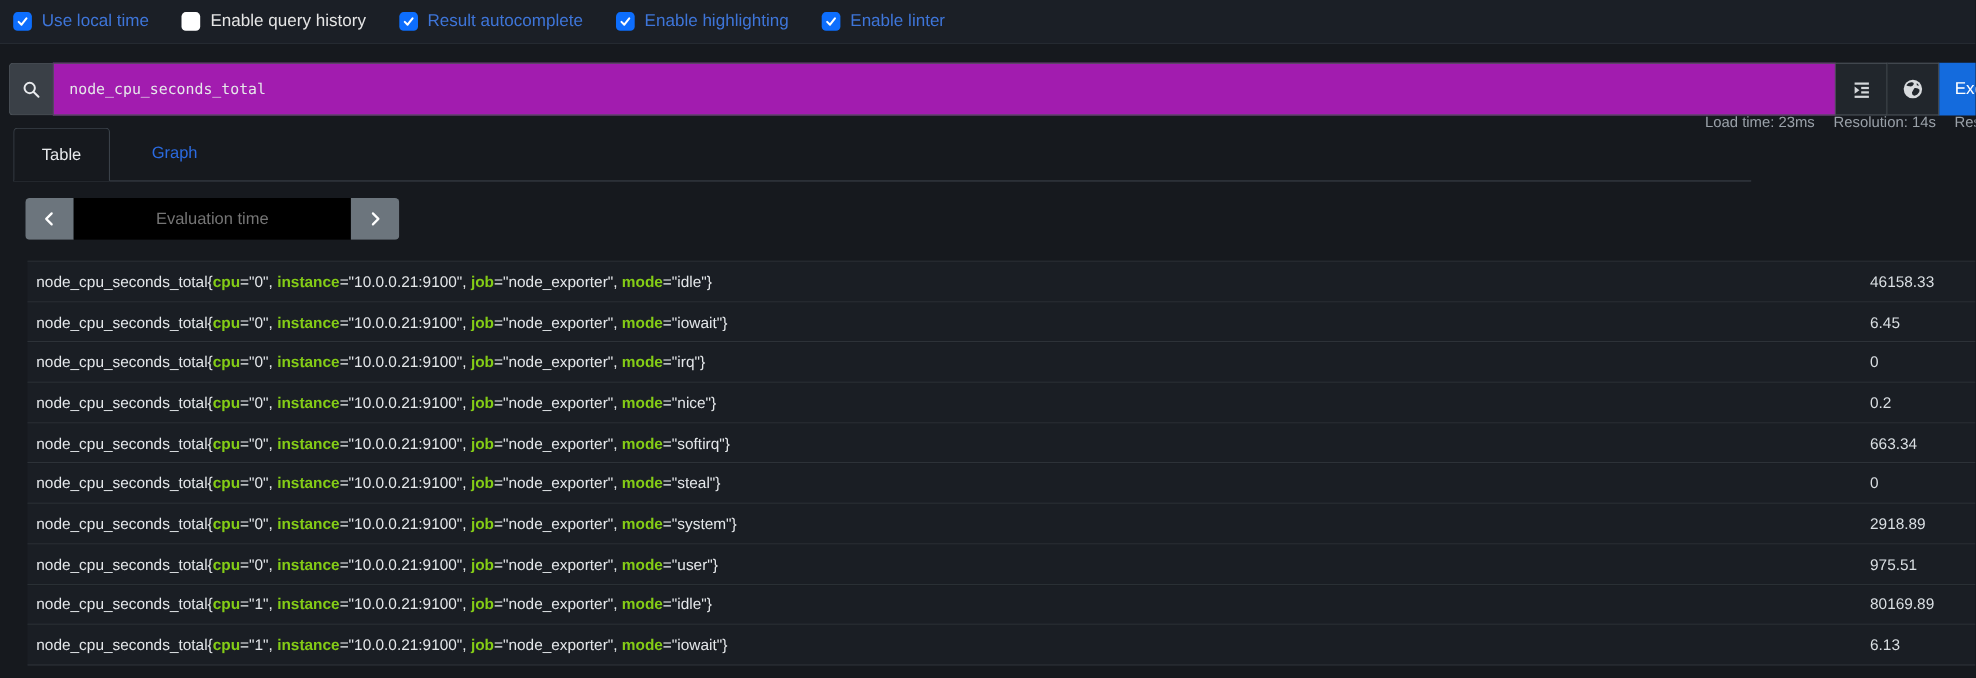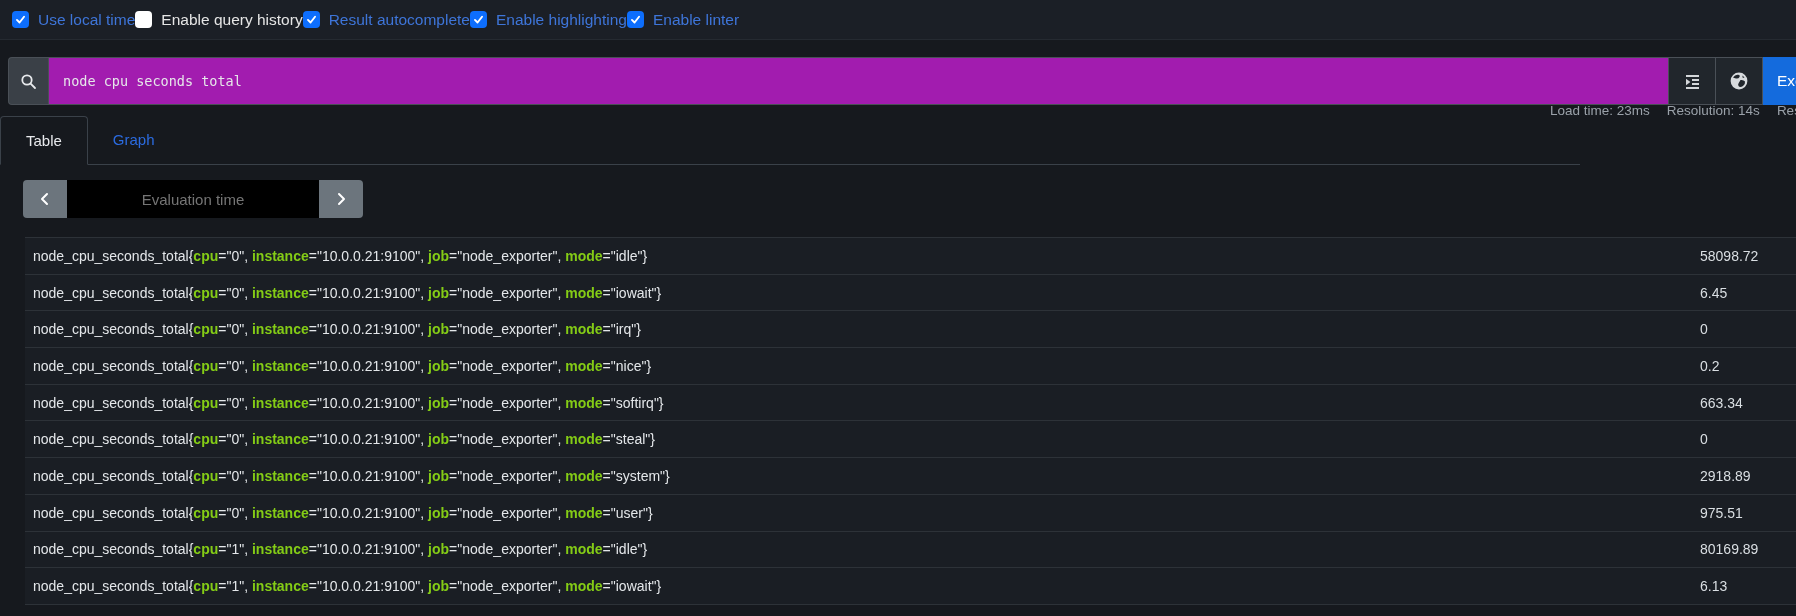--- a/index.html
+++ b/index.html
@@ -7,21 +7,21 @@
     width:1796px;height:616px;overflow:hidden;position:relative;
     background:#16191e;font-family:"Liberation Sans",sans-serif;
     -webkit-font-smoothing:antialiased;
   }
   #app{position:absolute;inset:0;}
 
   
   .topbar{
     position:absolute;top:0;left:0;width:1796px;height:40px;
     background:#1b1f26;border-bottom:1px solid #252a31;
-    display:flex;align-items:center;padding-left:12px;box-sizing:border-box;
+    display:flex;align-items:center;gap:30px;padding-left:12px;box-sizing:border-box;
   }
   .opt{display:flex;align-items:center;gap:9px;cursor:pointer;}
   .cb{width:17px;height:17px;border-radius:4px;display:flex;align-items:center;justify-content:center;flex:0 0 auto;}
   .cb.checked{background:#0d6efd;}
   .cb.unchecked{background:#ffffff;}
   .opt-label{font-size:15.5px;color:#3e75d9;}
   .opt.unchecked .opt-label{color:#e5e5e5;}
 
   
   .query-group{position:absolute;left:8px;top:57px;height:48px;width:1875px;display:flex;}
@@ -43,21 +43,21 @@
     display:flex;align-items:center;padding-left:14px;cursor:pointer;box-sizing:border-box;
   }
 
   
   .stats{
     position:absolute;left:1550px;top:103px;display:flex;gap:17px;
     font-size:13.5px;color:#9aa1a9;white-space:nowrap;
   }
 
   
-  .tabs{position:absolute;left:0;top:116px;width:1580px;display:flex;border-bottom:1px solid #3a4149;box-sizing:border-box;}
+  .tabs{position:absolute;left:12px;top:116px;width:1580px;display:flex;border-bottom:1px solid #3a4149;box-sizing:border-box;gap:13px;}
   .tab{padding:15px 25px;font-size:15px;cursor:pointer;}
   .tab.active{
     color:#e8eaed;background:#16191e;border:1px solid #3a4149;border-bottom:1px solid #16191e;
     border-radius:4px 4px 0 0;margin-bottom:-1px;
   }
   .tab.inactive{color:#2b6be0;}
 
   
   .evalbox{position:absolute;left:23px;top:180px;height:38px;display:flex;border-radius:4px;overflow:hidden;}
   .eval-btn{width:44px;background:#6c757d;border:none;display:flex;align-items:center;justify-content:center;cursor:pointer;padding:0;}
@@ -179,21 +179,21 @@
         <svg width="14" height="14" viewBox="0 0 14 14">
           <polyline points="5,2 10,7 5,12" fill="none" stroke="#ffffff" stroke-width="2" stroke-linecap="round" stroke-linejoin="round"></polyline>
         </svg>
       </span>
     </button>
   </div>
 
   <div class="rtable">
       <div class="rrow">
         <div class="cell-label">node_cpu_seconds_total{<b>cpu</b>="0", <b>instance</b>="10.0.0.21:9100", <b>job</b>="node_exporter", <b>mode</b>="idle"}</div>
-        <div class="cell-value">58098.72</div>
+        <div class="cell-value">46158.33</div>
       </div>
       <div class="rrow">
         <div class="cell-label">node_cpu_seconds_total{<b>cpu</b>="0", <b>instance</b>="10.0.0.21:9100", <b>job</b>="node_exporter", <b>mode</b>="iowait"}</div>
         <div class="cell-value">6.45</div>
       </div>
       <div class="rrow">
         <div class="cell-label">node_cpu_seconds_total{<b>cpu</b>="0", <b>instance</b>="10.0.0.21:9100", <b>job</b>="node_exporter", <b>mode</b>="irq"}</div>
         <div class="cell-value">0</div>
       </div>
       <div class="rrow">

